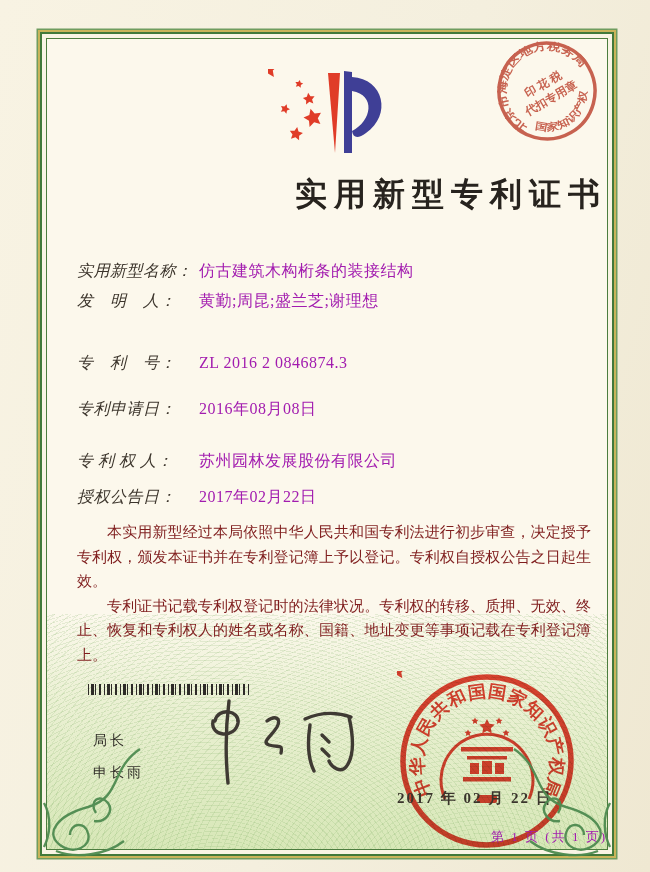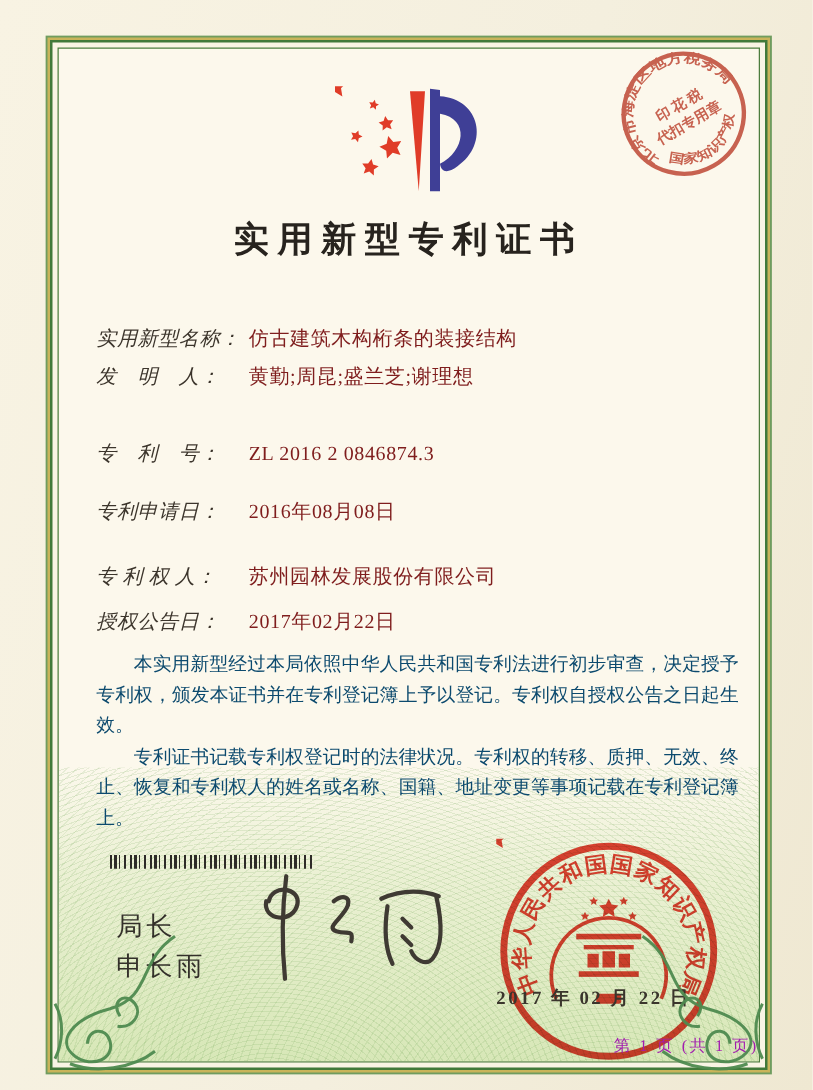--- a/index.html
+++ b/index.html
@@ -30,41 +30,41 @@
       repeating-radial-gradient(ellipse 430px 320px at 78% 122%,rgba(110,165,85,.14) 0 1px,rgba(0,0,0,0) 1px 6px),
       linear-gradient(to bottom,rgba(219,234,190,0) 0%,rgba(216,232,184,.45) 35%,rgba(206,227,170,.8) 100%);
   }
   .cert > *{z-index:1;}
   .cert-no{
     position:absolute;left:30px;top:50px;
     font-size:15px;letter-spacing:2.5px;color:#3c362e;
   }
   .logo{position:absolute;left:221px;top:30px;}
   .title{
-    position:absolute;left:0;top:134px;width:100%;text-align:center;
-    font-size:28px;font-weight:600;letter-spacing:7px;color:#27231e;
+    position:absolute;left:0;top:134px;width:100%;text-align:right;
+    font-size:32px;font-weight:600;letter-spacing:7px;color:#27231e;
   }
   .row{position:absolute;left:30px;right:26px;font-size:16px;color:#3c352c;white-space:nowrap;}
   .row .lbl{display:inline-block;min-width:122px;letter-spacing:.5px;font-style:italic;}
-  .row .val{color:#7f1d1d;letter-spacing:.5px;}
+  .row .val{color:#a21caf;letter-spacing:.5px;}
   .r1{top:222px}.r2{top:252px}.r3{top:314px}.r4{top:360px}.r5{top:412px}.r6{top:448px}
   .paras{
     position:absolute;left:30px;top:481px;width:514px;
-    font-size:15px;line-height:24.6px;color:#0c4a6e;text-align:justify;
+    font-size:15px;line-height:24.6px;color:#7f1d1d;text-align:justify;
   }
   .paras p{margin:0;text-indent:2em;}
   .barcode{
     position:absolute;left:41px;top:645px;width:162px;height:11px;
     background:repeating-linear-gradient(90deg,
       #2e2b28 0 1.5px,rgba(0,0,0,0) 1.5px 3px,
       #2e2b28 3px 6px,rgba(0,0,0,0) 6px 7px,
       #2e2b28 7px 8px,rgba(0,0,0,0) 8px 11px,
       #2e2b28 11px 13px,rgba(0,0,0,0) 13px 16px);
   }
-  .officer{position:absolute;left:46px;top:686px;font-size:21px;color:#33302a;line-height:32px;letter-spacing:3px;}
+  .officer{position:absolute;left:46px;top:686px;font-size:14px;color:#33302a;line-height:32px;letter-spacing:3px;}
   .signature{position:absolute;left:158px;top:652px;}
   .seal{position:absolute;left:350px;top:632px;mix-blend-mode:multiply;opacity:.92;}
   .seal-date{
     position:absolute;left:326px;top:750px;z-index:2;
     font-size:15px;letter-spacing:2px;color:#3a352c;font-weight:600;padding-left:24px;
   }
   .footer{
     position:absolute;left:0;top:789px;width:100%;text-align:right;
     font-size:13px;letter-spacing:2px;color:#a21caf;
   }

